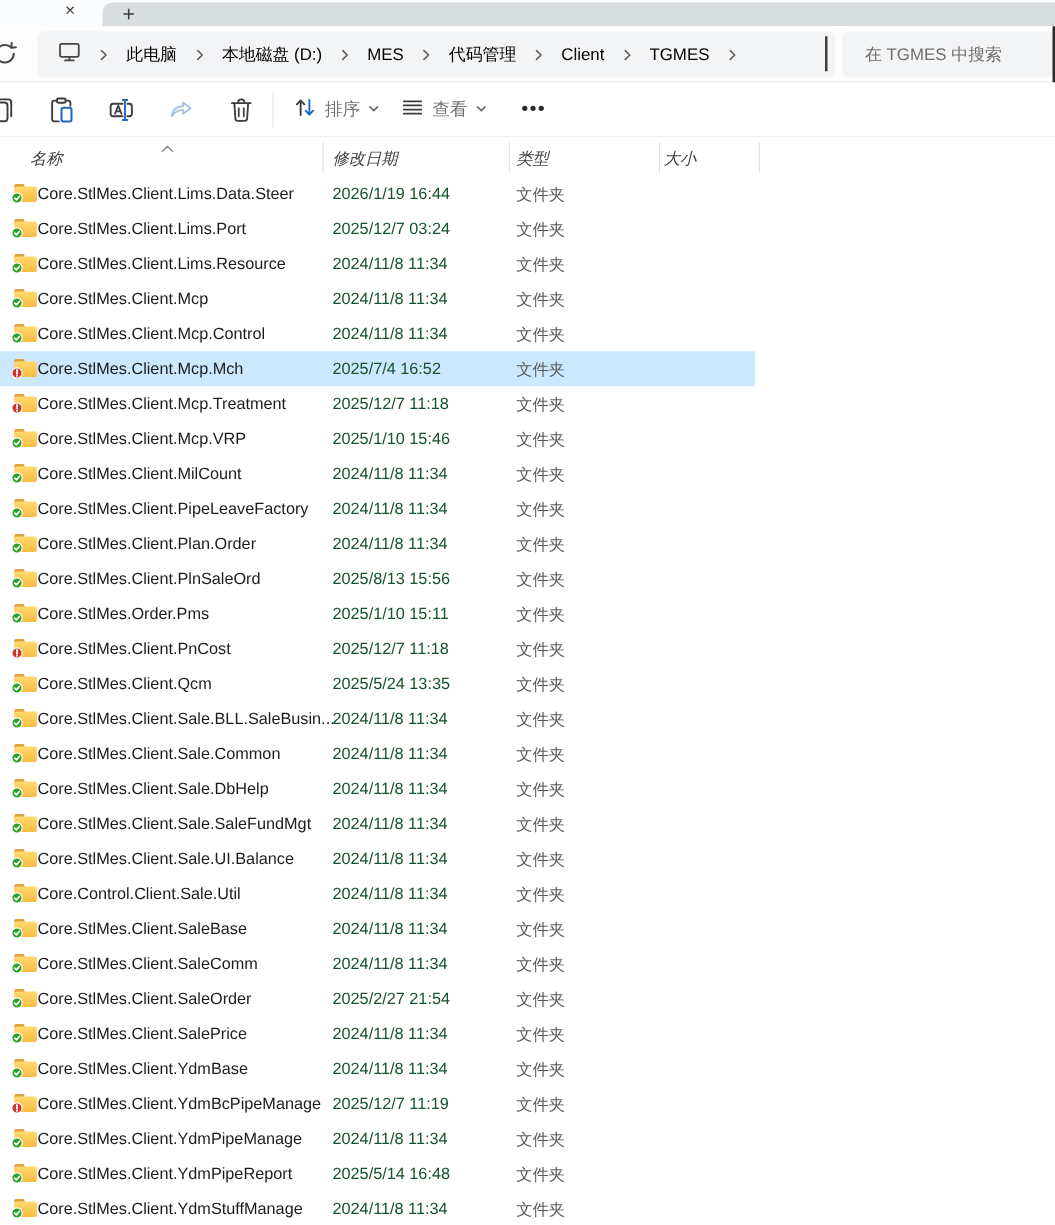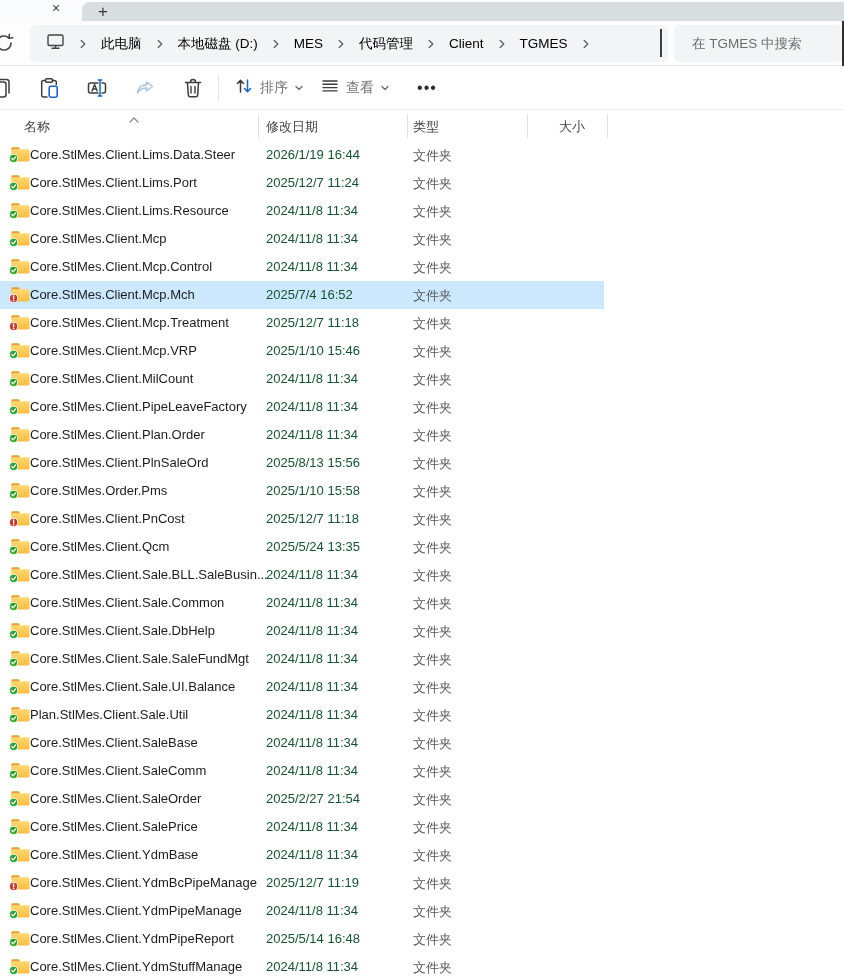--- a/index.html
+++ b/index.html
@@ -29,21 +29,21 @@
   .searchpill span{font-size:13.5px;color:#6d6d6d;white-space:nowrap;}
   .win-edge{position:absolute;right:0;top:0;width:2px;height:45px;background:#2f2f2f;}
   
   .toolbar{position:absolute;left:0;top:66px;width:844px;height:44px;background:#ffffff;border-bottom:1px solid #ededed;box-sizing:border-box;}
   .tbtn{position:absolute;top:9px;width:26px;height:26px;display:flex;align-items:center;justify-content:center;border-radius:4px;}
   .tb-sep{position:absolute;top:8px;width:1px;height:28px;background:#e4e4e4;}
   .tb-group{position:absolute;top:7px;height:30px;display:flex;align-items:center;gap:6px;border-radius:4px;padding:0 4px;}
   .tb-group .lbl{font-size:14px;color:#737373;}
   .dots{font-size:16px;letter-spacing:1px;color:#2b2b2b;}
   
-  .headers{position:absolute;left:0;top:110px;width:844px;height:31px;background:#fff;}
+  .headers{position:absolute;left:0;top:110px;width:844px;height:31px;background:#fff;font-style:italic;}
   .hdr{position:absolute;top:8px;font-size:13px;color:#424242;white-space:nowrap;}
   .hdr-sep{position:absolute;top:4px;width:1px;height:24px;background:#e3e3e3;}
   .sort-caret{position:absolute;left:128px;top:0px;}
   
   .rows{position:absolute;left:0;top:141px;width:771px;}
   .filerow{position:relative;height:28px;}
   .rowsel{position:absolute;left:0;top:0;width:604px;height:28px;background:#cce8ff;}
   .ficon{position:absolute;left:9px;top:5px;}
   .fname{position:absolute;left:30px;top:6px;font-size:13px;color:#1c1c1c;white-space:nowrap;}
   .fdate{position:absolute;left:266px;top:6px;font-size:13px;color:#14532d;white-space:nowrap;}
@@ -206,21 +206,21 @@
 
 <div class="headers">
   <span class="sort-caret">
     <svg width="12" height="8" viewBox="0 0 12 8" fill="none">
         <path d="M2 6 l4 -4 4 4" stroke="#8a8a8a" stroke-width="1.2" fill="none" stroke-linecap="round" stroke-linejoin="round"></path>
       </svg>
   </span>
   <span class="hdr" style="left:24px;">名称</span>
   <span class="hdr" style="left:266px;">修改日期</span>
   <span class="hdr" style="left:413px;">类型</span>
-  <span class="hdr" style="left:548px;margin-left:11px;">大小</span>
+  <span class="hdr" style="left:520px;margin-left:11px;">大小</span>
   <span class="hdr-sep" style="left:258px;"></span>
   <span class="hdr-sep" style="left:407px;"></span>
   <span class="hdr-sep" style="left:527px;"></span>
   <span class="hdr-sep" style="left:607px;"></span>
 </div>
 
 <div class="rows" id="rows">
   <div class="filerow">
 
     <span class="ficon"><svg width="21" height="17" viewBox="0 0 21 17">
@@ -247,21 +247,21 @@
       <stop offset="0" stop-color="#ffd96e"></stop>
               <stop offset="1" stop-color="#f8bc42"></stop>
     </linearGradient>
           </defs>
     <rect x="2.5" y="1.2" width="8" height="5" rx="1.2" fill="#e3a037"></rect>
     <rect x="2.5" y="3.2" width="18" height="12.3" rx="1.6" fill="url(#fg)"></rect>
     <circle cx="4.6" cy="12.4" r="4.1" fill="#2ba32b" stroke="#fff" stroke-width="0.9"></circle>
        <path d="M2.7 12.4 l1.4 1.5 2.5 -2.9" stroke="#fff" stroke-width="1.3" fill="none" stroke-linecap="round" stroke-linejoin="round"></path>
         </svg></span>
     <span class="fname">Core.StlMes.Client.Lims.Port</span>
-    <span class="fdate">2025/12/7 11:24</span>
+    <span class="fdate">2025/12/7 03:24</span>
     <span class="ftype">文件夹</span>
   </div>
   <div class="filerow">
 
     <span class="ficon"><svg width="21" height="17" viewBox="0 0 21 17">
     <defs>
             <linearGradient id="fg" x1="0" y1="0" x2="0" y2="1">
       <stop offset="0" stop-color="#ffd96e"></stop>
               <stop offset="1" stop-color="#f8bc42"></stop>
     </linearGradient>
@@ -447,21 +447,21 @@
       <stop offset="0" stop-color="#ffd96e"></stop>
               <stop offset="1" stop-color="#f8bc42"></stop>
     </linearGradient>
           </defs>
     <rect x="2.5" y="1.2" width="8" height="5" rx="1.2" fill="#e3a037"></rect>
     <rect x="2.5" y="3.2" width="18" height="12.3" rx="1.6" fill="url(#fg)"></rect>
     <circle cx="4.6" cy="12.4" r="4.1" fill="#2ba32b" stroke="#fff" stroke-width="0.9"></circle>
        <path d="M2.7 12.4 l1.4 1.5 2.5 -2.9" stroke="#fff" stroke-width="1.3" fill="none" stroke-linecap="round" stroke-linejoin="round"></path>
         </svg></span>
     <span class="fname">Core.StlMes.Order.Pms</span>
-    <span class="fdate">2025/1/10 15:58</span>
+    <span class="fdate">2025/1/10 15:11</span>
     <span class="ftype">文件夹</span>
   </div>
   <div class="filerow">
 
     <span class="ficon"><svg width="21" height="17" viewBox="0 0 21 17">
     <defs>
             <linearGradient id="fg" x1="0" y1="0" x2="0" y2="1">
       <stop offset="0" stop-color="#ffd96e"></stop>
               <stop offset="1" stop-color="#f8bc42"></stop>
     </linearGradient>
@@ -591,21 +591,21 @@
             <linearGradient id="fg" x1="0" y1="0" x2="0" y2="1">
       <stop offset="0" stop-color="#ffd96e"></stop>
               <stop offset="1" stop-color="#f8bc42"></stop>
     </linearGradient>
           </defs>
     <rect x="2.5" y="1.2" width="8" height="5" rx="1.2" fill="#e3a037"></rect>
     <rect x="2.5" y="3.2" width="18" height="12.3" rx="1.6" fill="url(#fg)"></rect>
     <circle cx="4.6" cy="12.4" r="4.1" fill="#2ba32b" stroke="#fff" stroke-width="0.9"></circle>
        <path d="M2.7 12.4 l1.4 1.5 2.5 -2.9" stroke="#fff" stroke-width="1.3" fill="none" stroke-linecap="round" stroke-linejoin="round"></path>
         </svg></span>
-    <span class="fname">Plan.StlMes.Client.Sale.Util</span>
+    <span class="fname">Core.Control.Client.Sale.Util</span>
     <span class="fdate">2024/11/8 11:34</span>
     <span class="ftype">文件夹</span>
   </div>
   <div class="filerow">
 
     <span class="ficon"><svg width="21" height="17" viewBox="0 0 21 17">
     <defs>
             <linearGradient id="fg" x1="0" y1="0" x2="0" y2="1">
       <stop offset="0" stop-color="#ffd96e"></stop>
               <stop offset="1" stop-color="#f8bc42"></stop>

